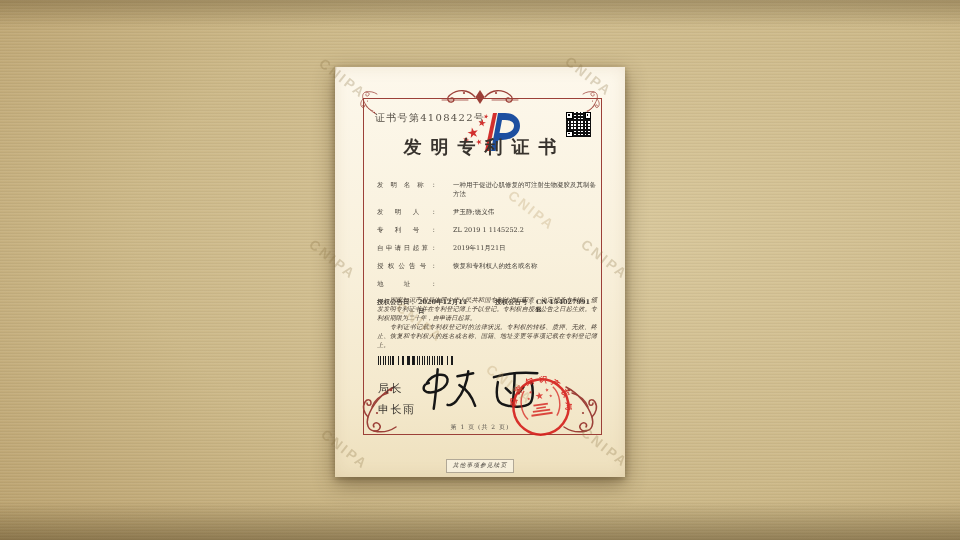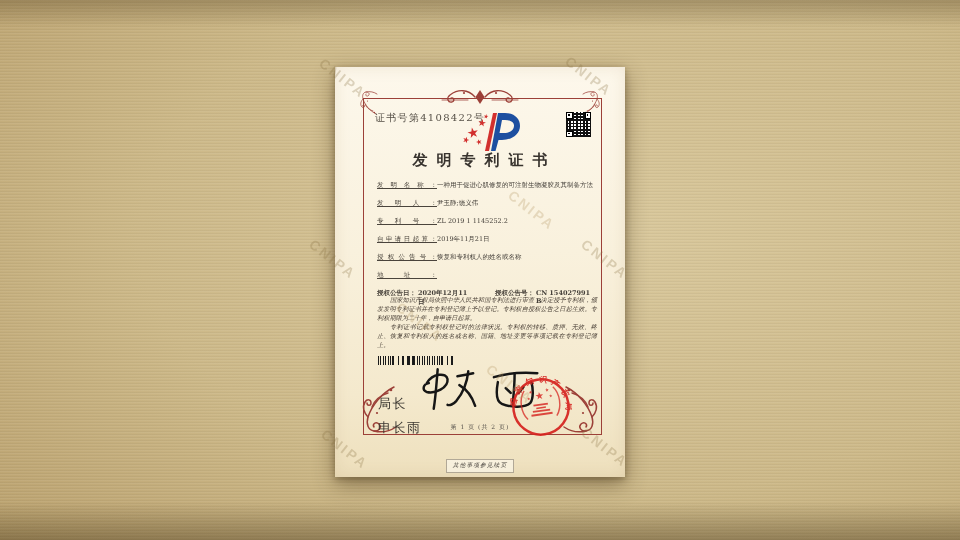--- a/index.html
+++ b/index.html
@@ -24,37 +24,37 @@
   .frame{position:absolute;left:28px;top:31px;right:23px;bottom:42px;
     border:1.5px solid #9c4038;}
   .cert-no{position:absolute;left:40px;top:44px;font-size:10px;letter-spacing:1.3px;color:#554f46;}
   .logo{position:absolute;left:124px;top:45px;width:62px;height:40px;}
   .qr{position:absolute;left:231px;top:45px;width:25px;height:25px;background:
       repeating-linear-gradient(90deg,#101010 0 1.6px,rgba(255,255,255,0) 1.6px 3.4px),
       repeating-linear-gradient(0deg,#101010 0 1.6px,#fff 1.6px 3.2px);}
   .finder{position:absolute;width:6.5px;height:6.5px;background:#fff;border:1.4px solid #000;box-sizing:border-box;}
   .finder::after{content:"";position:absolute;left:1px;top:1px;width:1.8px;height:1.8px;background:#000;}
   .finder.tl{left:0;top:0}.finder.tr{right:0;top:0}.finder.bl{left:0;bottom:0}
-  .title{position:absolute;left:0;right:0;top:84px;text-align:center;font-size:15px;font-weight:700;
+  .title{position:absolute;left:0;right:0;top:68px;text-align:center;font-size:18px;font-weight:700;
     letter-spacing:9px;padding-left:9px;color:#38332e;}
   
   .fields{position:absolute;left:42px;right:28px;top:114px;font-size:6.5px;color:#45403a;}
   .f-row{display:flex;margin-bottom:9.5px;line-height:8.5px;}
-  .f-label{flex:0 0 60px;text-align:justify;text-align-last:justify;white-space:nowrap;color:#4a443c;text-decoration:underline;}
-  .f-value{flex:1;}
+  .f-label{flex:0 0 60px;text-align:justify;text-align-last:justify;white-space:nowrap;color:#4a443c;}
+  .f-value{flex:1;margin-left:16px;}
   .g-row{display:flex;margin-top:0.5px;font-weight:bold;}
   .g-pair{display:flex;}
   .g-pair.right{margin-left:22px;}
   .g-label{white-space:nowrap;color:#4a443c;margin-right:2px;}
   .legal{position:absolute;left:42px;right:28px;top:228px;font-size:6.2px;line-height:9px;
     color:#4a4037;text-align:justify;font-style:italic;}
   .legal p{margin:0;text-indent:13px;}
   .barcode{position:absolute;left:43px;top:289px;width:78px;height:9px;background:
     repeating-linear-gradient(90deg,#1b1b1b 0 1.1px,rgba(0,0,0,0) 1.1px 2px,#1b1b1b 2px 2.7px,rgba(0,0,0,0) 2.7px 4.5px,#1b1b1b 4.5px 6.2px,rgba(0,0,0,0) 6.2px 7px,#1b1b1b 7px 7.5px,rgba(0,0,0,0) 7.5px 9.8px);}
-  .director{position:absolute;left:43px;top:328px;font-size:13px;letter-spacing:1.5px;color:#3c3832;}
+  .director{position:absolute;left:43px;top:314px;font-size:11px;letter-spacing:1.5px;color:#3c3832;}
   .director p{margin:0 0 5.5px 0;}
   .sig{position:absolute;left:78px;top:298px;width:148px;height:50px;}
   .seal{position:absolute;left:175px;top:309px;width:62px;height:62px;opacity:.93;}
   .page-ind{position:absolute;left:0;right:0;top:356px;text-align:center;font-size:6px;
     letter-spacing:1px;color:#55504a;}
   .footer-note{position:absolute;left:0;right:0;top:385px;text-align:center;}
   .footer-note span{display:inline-block;font-size:5.8px;font-style:italic;letter-spacing:1px;
     color:#4a453f;border:1px solid rgba(120,110,92,.55);padding:1.5px 6px;background:rgba(255,253,246,.55);}
   
   .orn{position:absolute;pointer-events:none;}

